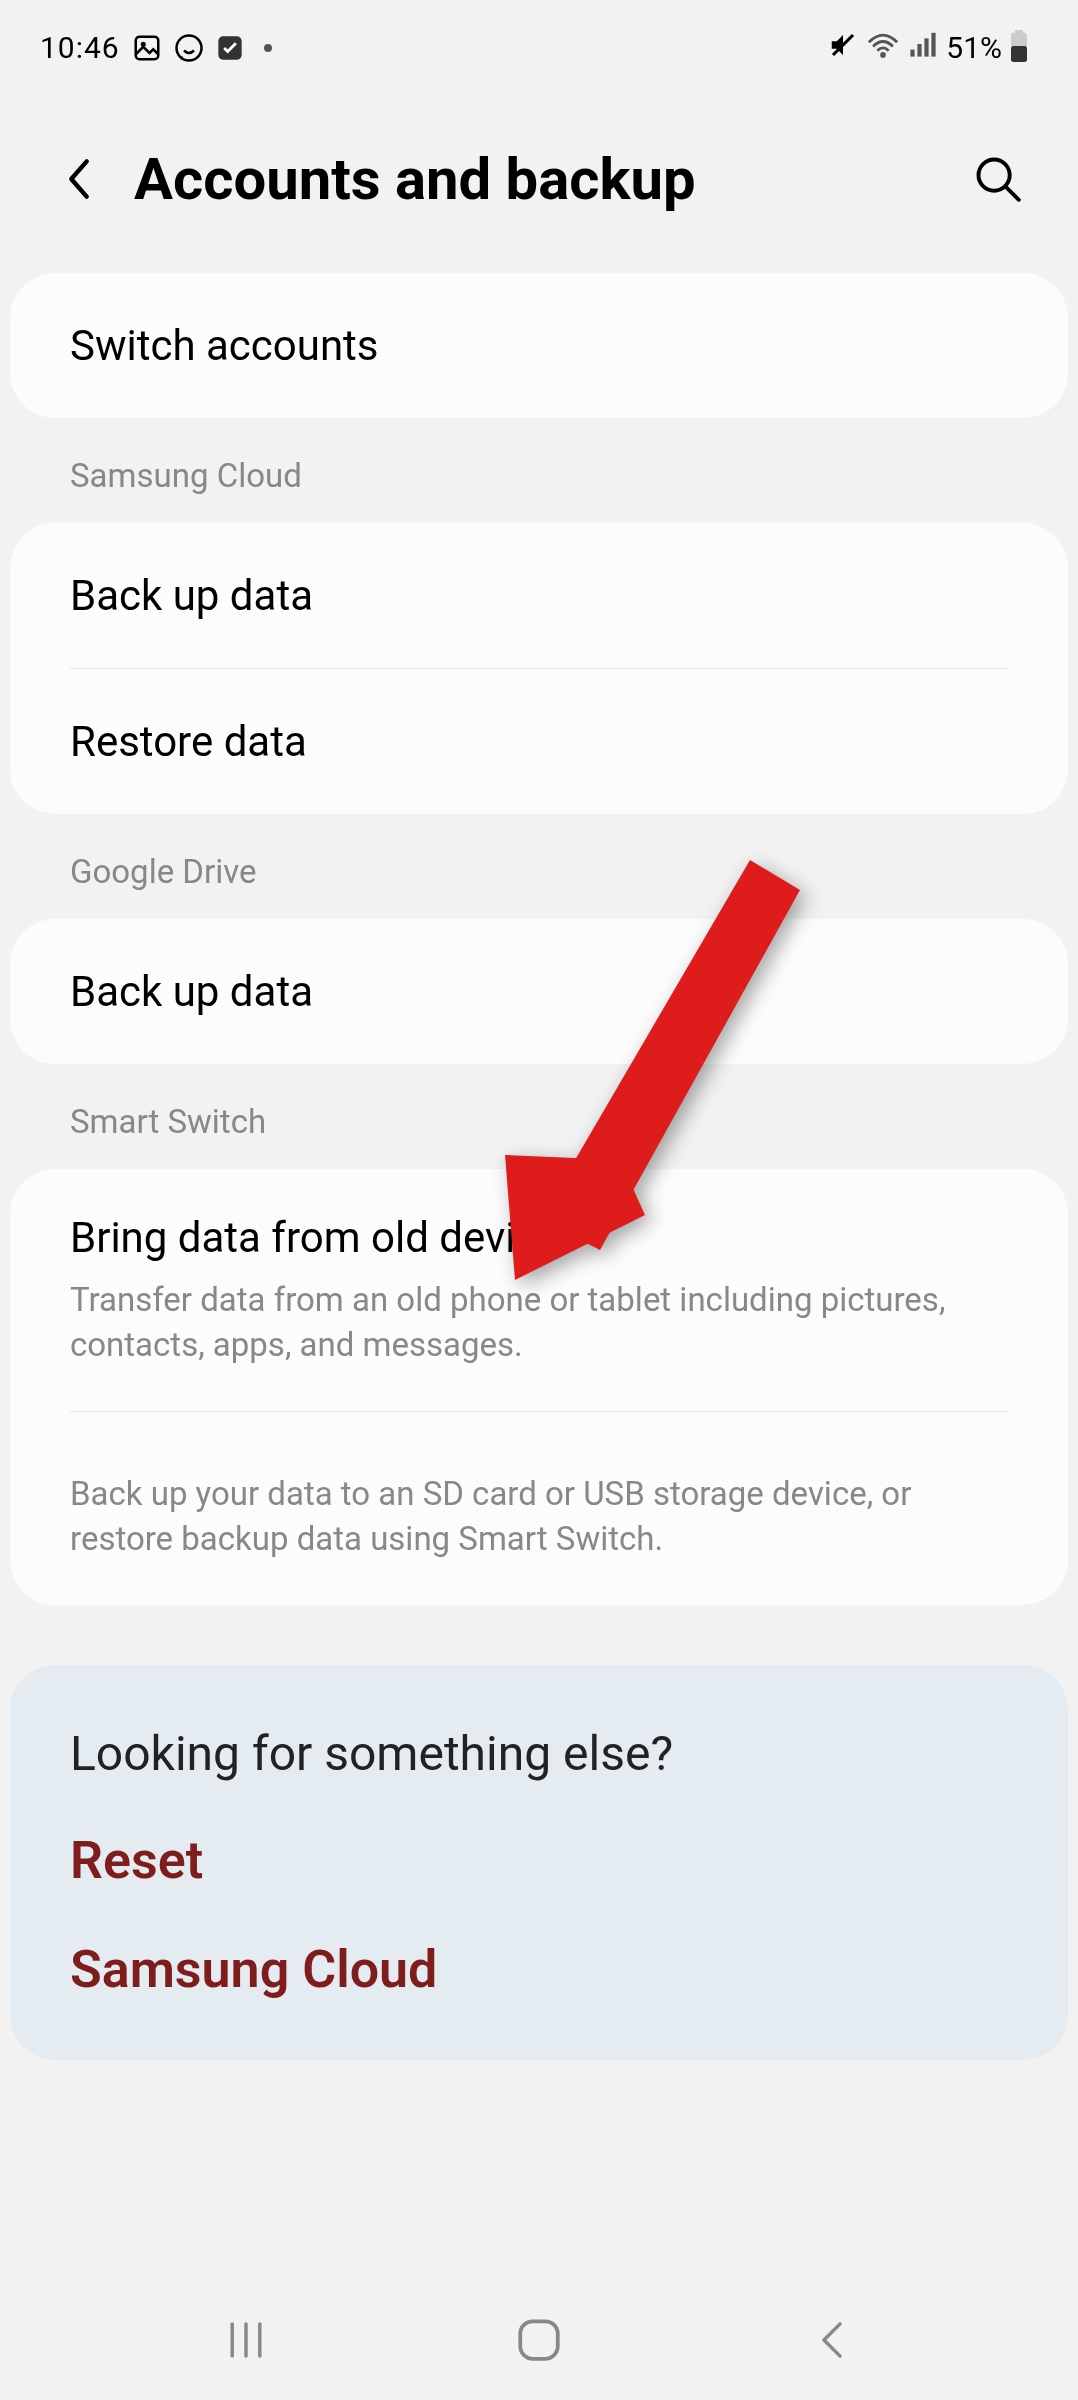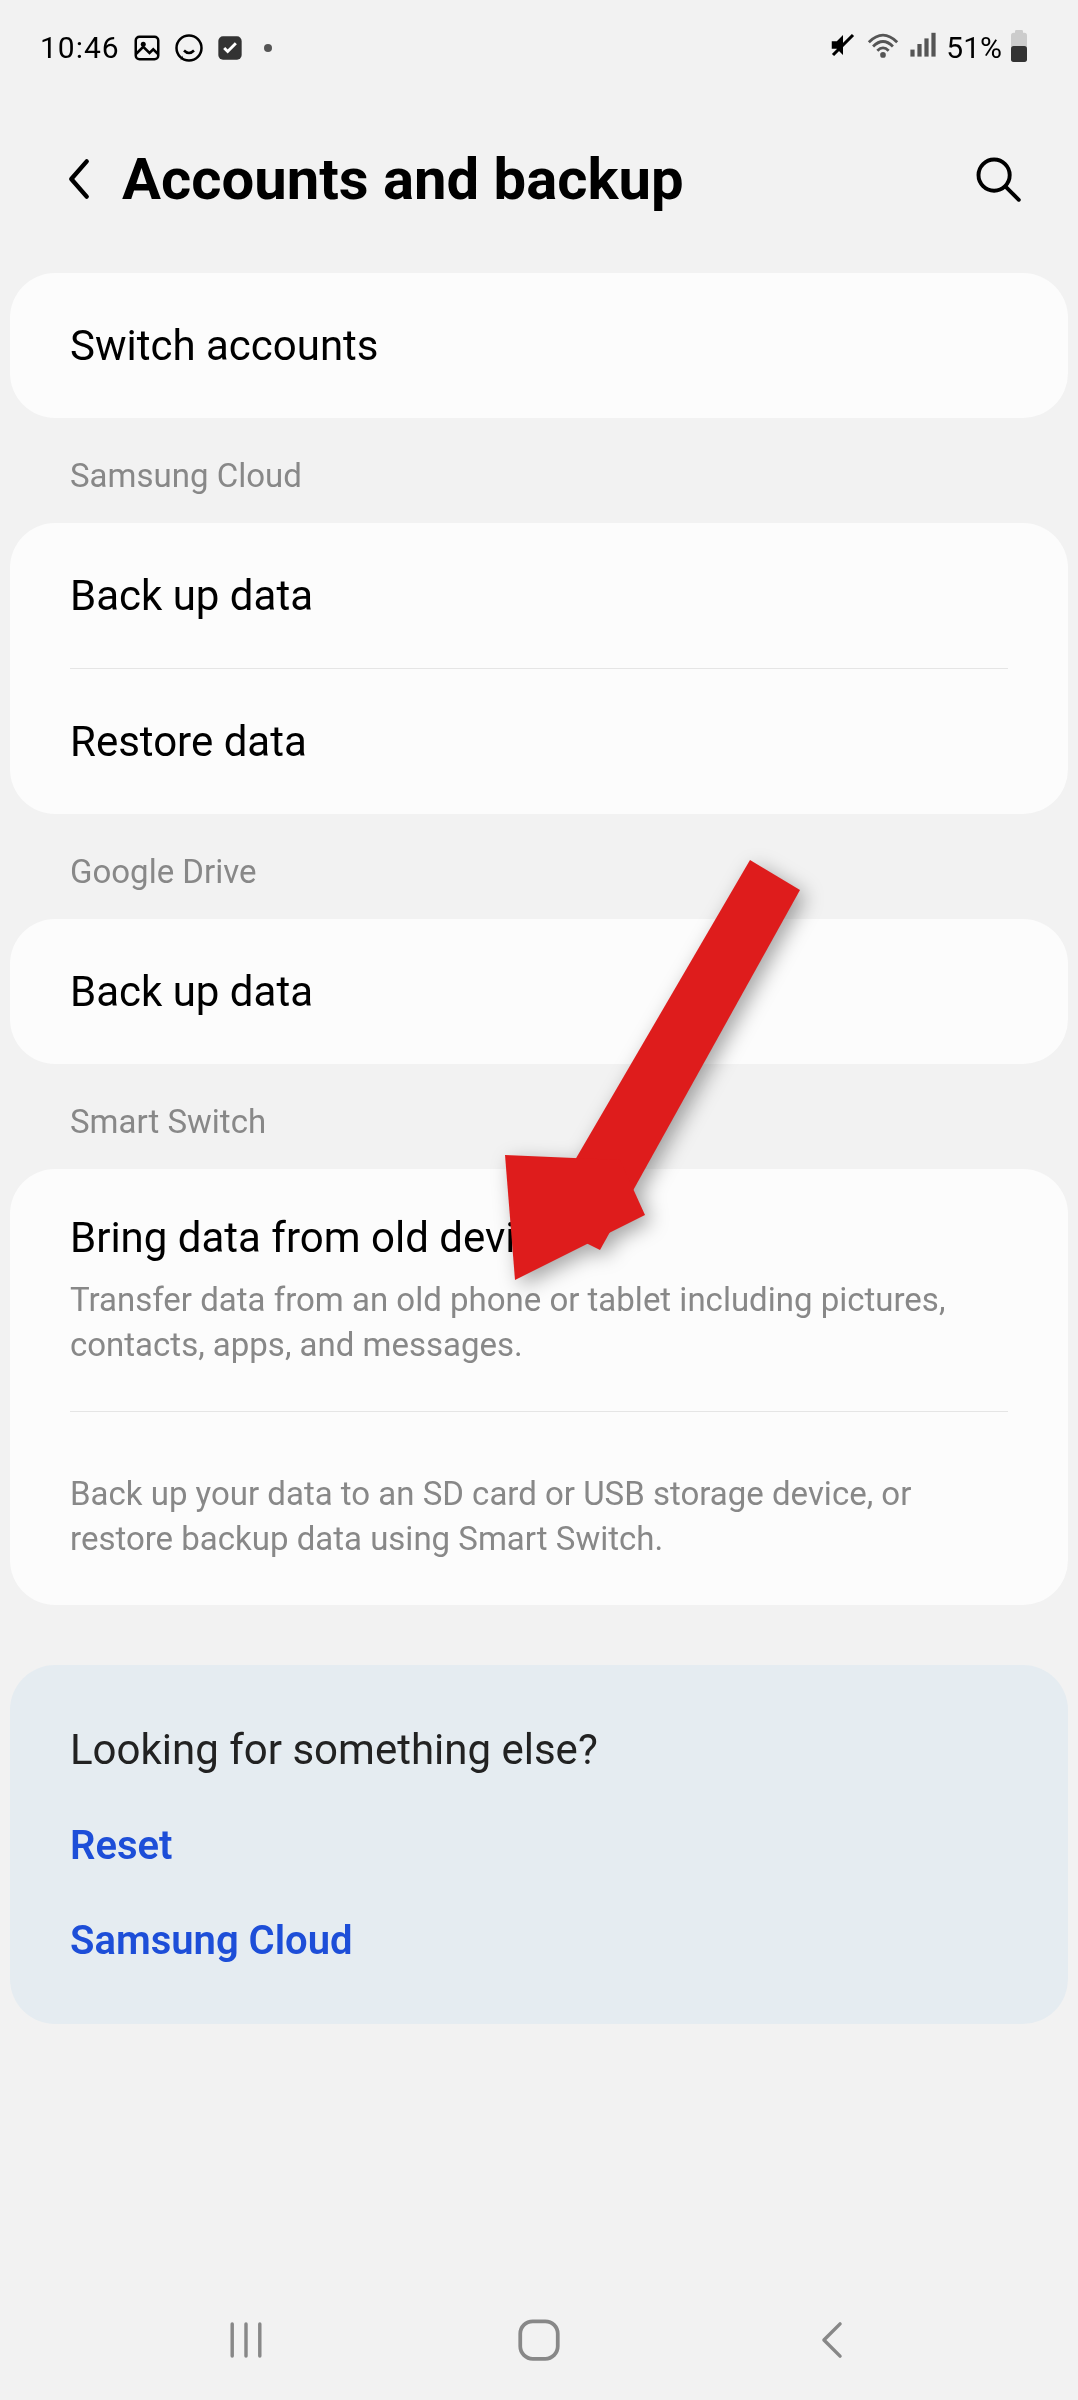--- a/index.html
+++ b/index.html
@@ -28,21 +28,21 @@
       display: flex;
       align-items: flex-start;
       gap: 8px;
     }
     .time { font-weight: 400; letter-spacing: 1px; }
     .dot { width: 8px; height: 8px; background: #555; border-radius: 50%; margin-left: 8px; }
     .header {
       display: flex;
       align-items: center;
       padding: 60px 50px 60px 50px;
-      gap: 32px;
+      gap: 44px;
     }
     .back-arrow {
       width: 40px;
       height: 40px;
       display: flex;
       align-items: center;
       justify-content: center;
       cursor: pointer;
       padding-left: 18px;
     }
@@ -94,28 +94,28 @@
       background: #e5e5e5;
       margin: 0 60px;
     }
     .hint-card {
       background: #e5ecf1;
       border-radius: 45px;
       padding: 60px 60px 60px;
       margin-top: 60px;
     }
     .hint-title {
-      font-size: 42px;
+      font-size: 48px;
       color: #222;
       font-weight: 400;
       margin-bottom: 48px;
     }
     .hint-link {
-      font-size: 40px;
-      color: #1d4ed8;
+      font-size: 52px;
+      color: #7f1d1d;
       font-weight: 600;
       margin-bottom: 48px;
       cursor: pointer;
     }
     .hint-link:last-child { margin-bottom: 0; }
     .nav-bar {
       position: absolute;
       bottom: 0;
       left: 0;
       right: 0;

